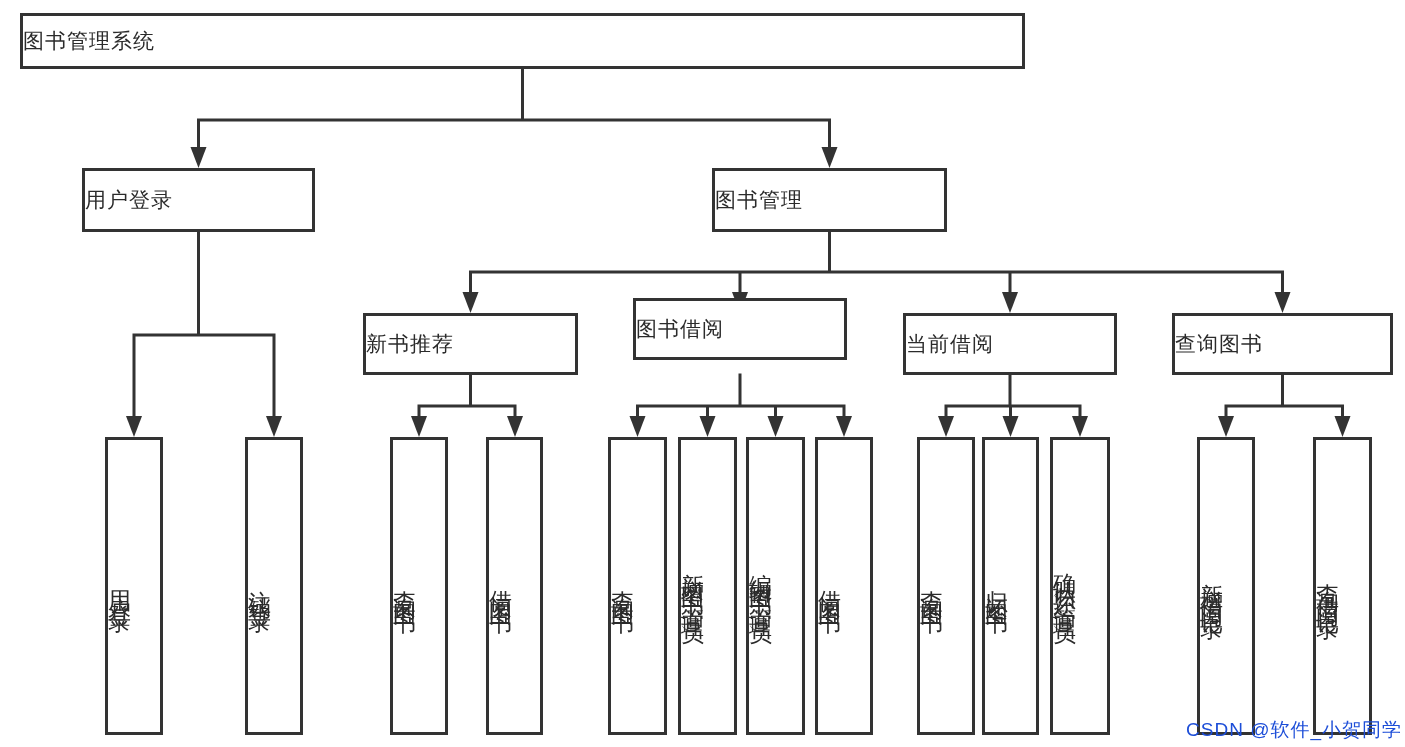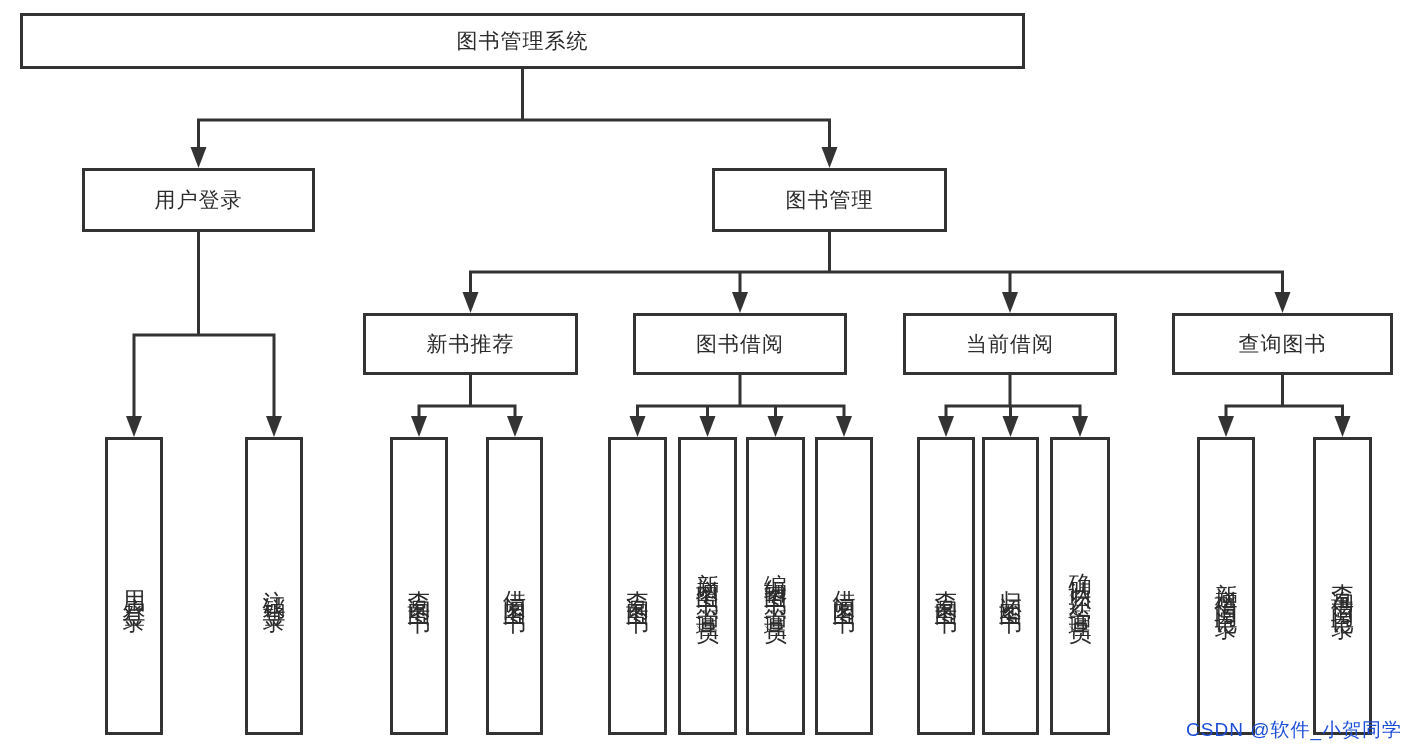--- a/index.html
+++ b/index.html
@@ -22,21 +22,20 @@
     height: 747px;
     pointer-events: none;
   }
   .node {
     position: absolute;
     box-sizing: border-box;
     border: 3px solid #333333;
     background: #ffffff;
     display: flex;
     align-items: center;
-    justify-content: center;
     color: #2b2b2b;
     z-index: 2;
   }
   .node .lbl {
     font-size: 21px;
     letter-spacing: 1px;
     white-space: nowrap;
   }
   .node.leaf .lbl {
     writing-mode: vertical-rl;
@@ -46,21 +45,21 @@
     line-height: 1;
     white-space: normal;
   }
   
   .n-root    { left: 20px;   top: 13px;  width: 1005px; height: 56px; }
   
   .n-login   { left: 82px;   top: 168px; width: 233px;  height: 64px; }
   .n-mgmt    { left: 712px;  top: 168px; width: 235px;  height: 64px; }
   
   .n-newbook { left: 363px;  top: 313px; width: 215px;  height: 62px; }
-  .n-borrow  { left: 633px;  top: 313px; width: 214px;  height: 62px; }
+  .n-borrow  { left: 633px;  top: 298px; width: 214px;  height: 62px; }
   .n-current { left: 903px;  top: 313px; width: 214px;  height: 62px; }
   .n-record  { left: 1172px; top: 313px; width: 221px;  height: 62px; }
   
   .leaf { top: 437px; height: 298px; }
   .n-a1 { left: 105px;  width: 58px; }
   .n-a2 { left: 245px;  width: 58px; }
   .n-b1 { left: 390px;  width: 58px; }
   .n-b2 { left: 486px;  width: 57px; }
   .n-c1 { left: 608px;  width: 59px; }
   .n-c2 { left: 678px;  width: 59px; }

